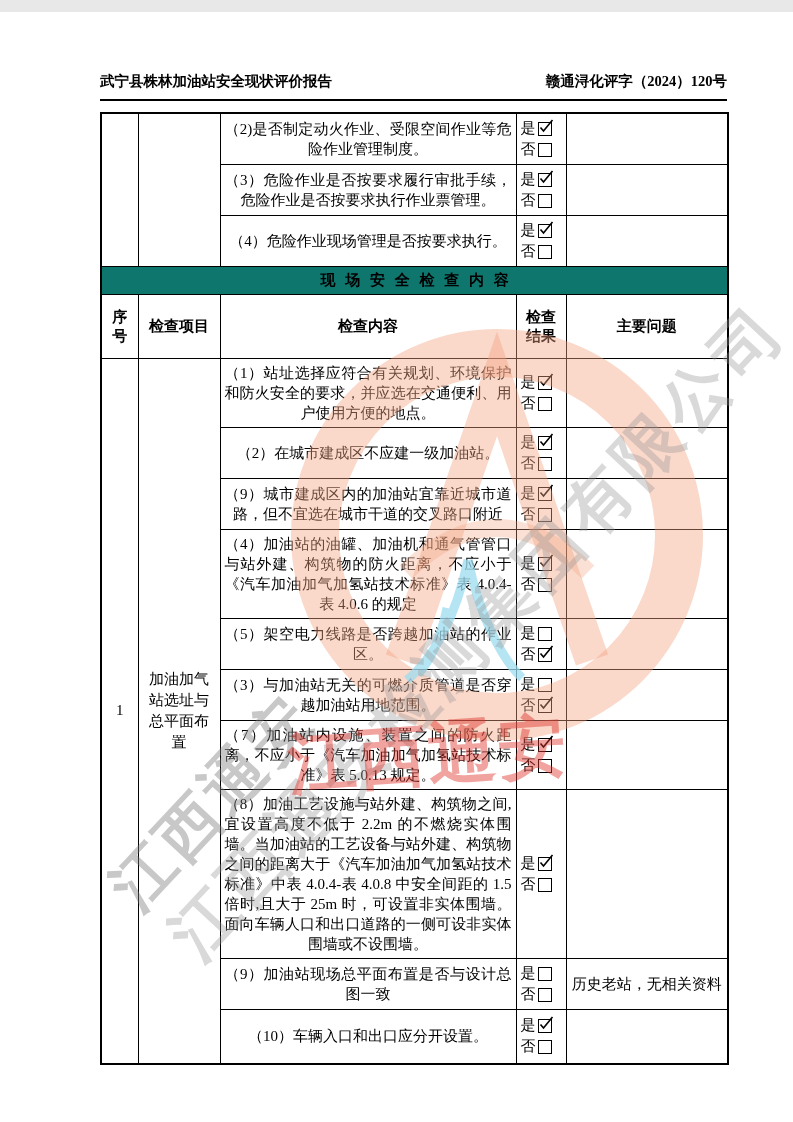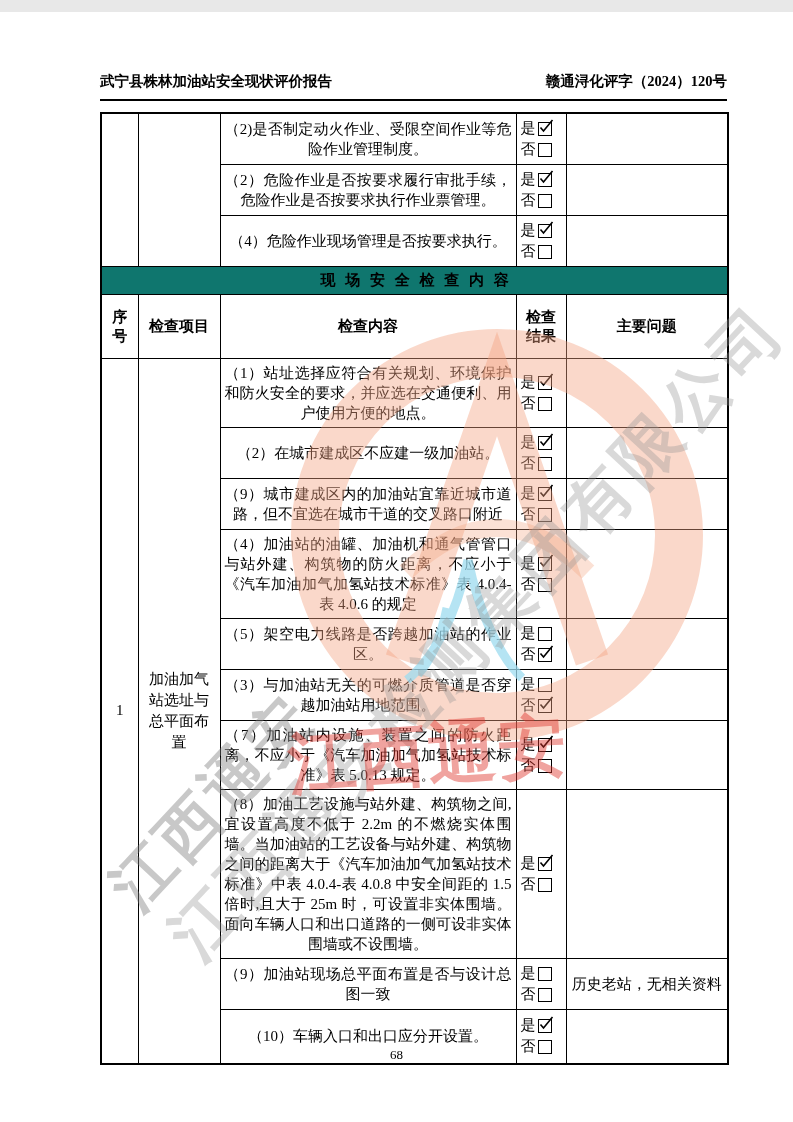--- a/index.html
+++ b/index.html
@@ -90,21 +90,21 @@
               </span>
             </span>
             <span class="cbline">
               <span class="cblab">否</span>
               <span class="box"></span>
             </span>
           </td>
           <td class="cell-problem"></td>
         </tr>
         <tr>
-          <td class="cell-content">（2）危险作业是否按要求履行审批手续，危险作业是否按要求执行作业票管理。</td>
+          <td class="cell-content">（3）危险作业是否按要求履行审批手续，危险作业是否按要求执行作业票管理。</td>
           <td class="cell-result">
             <span class="cbline">
               <span class="cblab">是</span>
               <span class="box chk">
                 <svg class="tick" viewBox="0 0 15 15">
                   <path d="M2.5 8.5 L5.5 12 L14.5 1"></path>
                 </svg>
               </span>
             </span>
             <span class="cbline">
@@ -320,21 +320,20 @@
             <span class="cbline">
               <span class="cblab">否</span>
               <span class="box"></span>
             </span>
           </td>
           <td class="cell-problem"></td>
         </tr>
       </tbody>
   </table>
 
-  <div class="page-number">68</div>
 
   <div class="wm">
     <svg class="wm-svg" width="793" height="1122" viewBox="0 0 793 1122">
       <circle cx="497" cy="523" r="182" fill="none" stroke="#f2a381" stroke-width="48" opacity="0.42"></circle>
       <path d="M402 648 L497 372 L592 648" fill="none" stroke="#f2a381" stroke-width="34" opacity="0.42"></path>
       <path d="M406 560 Q497 472 588 560" fill="none" stroke="#f2a381" stroke-width="18" opacity="0.33"></path>
       <g stroke="#9ddcf0" stroke-width="9" fill="none" opacity="0.75">
         <path d="M468 548 C456 606 432 648 407 668"></path>
         <path d="M468 548 C479 602 501 646 522 666"></path>
         <path d="M447 596 C441 626 430 650 418 662"></path>

